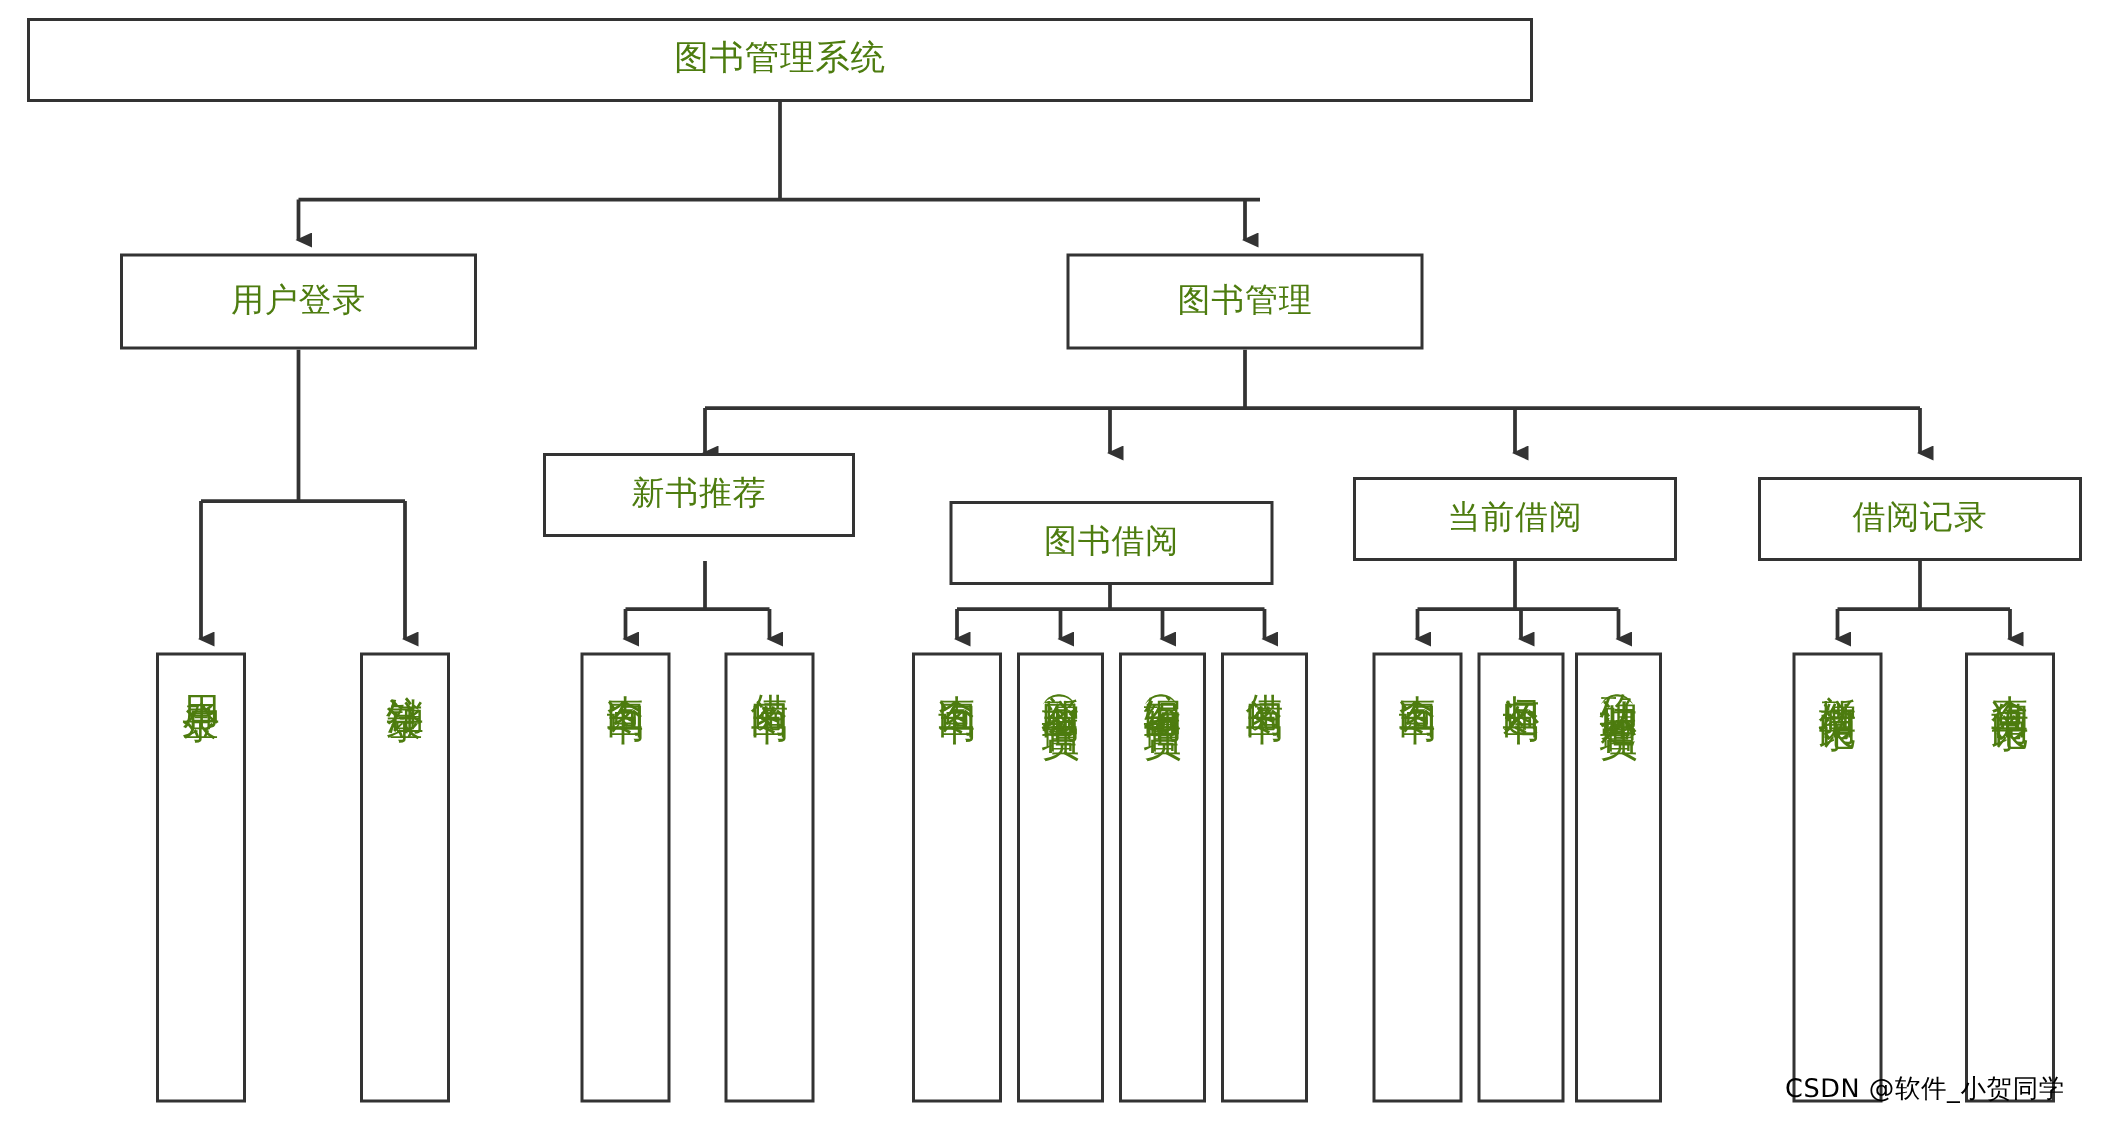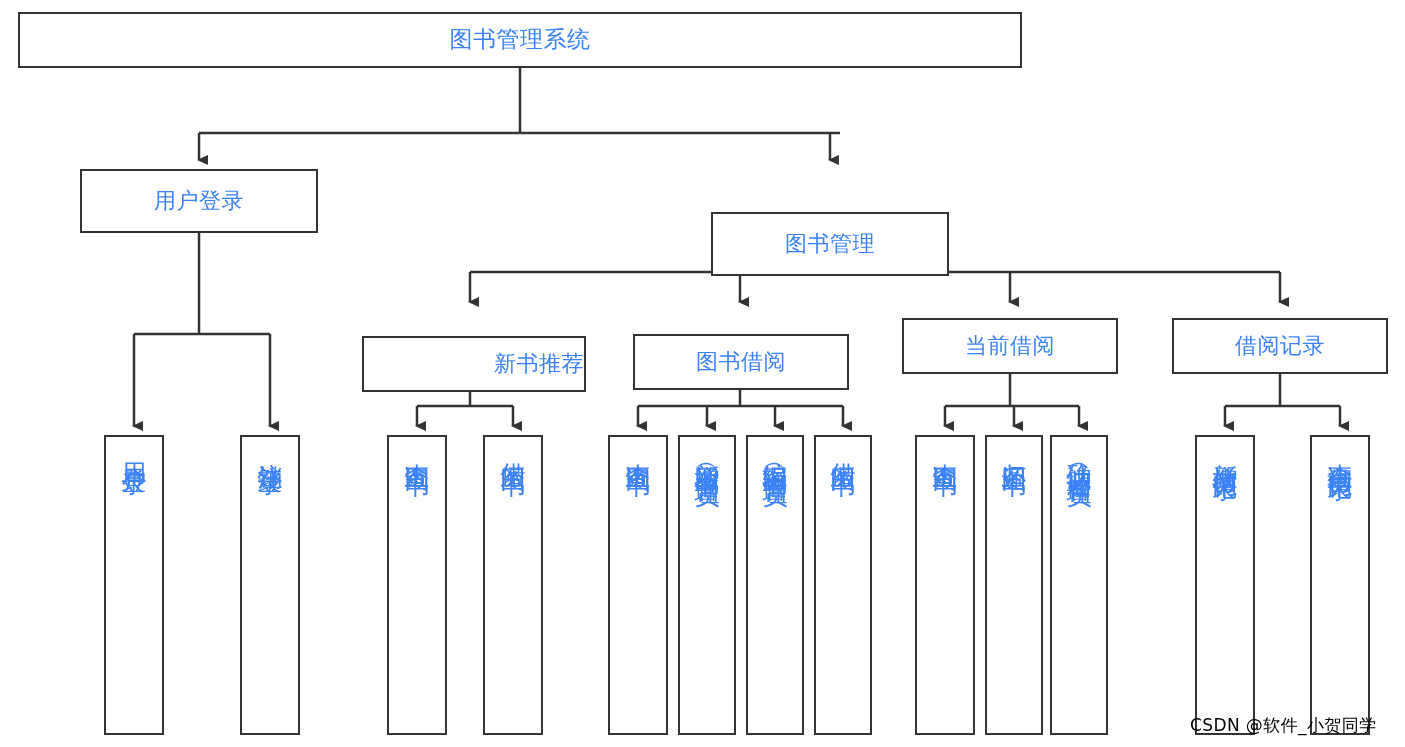--- a/index.html
+++ b/index.html
@@ -13,21 +13,21 @@
   }
   svg.wires{position:absolute;left:0;top:0;width:1405px;height:747px;}
   .node{
     position:absolute;
     box-sizing:border-box;
     border:2.5px solid #333333;
     background:#ffffff;
     display:flex;
     align-items:center;
     justify-content:center;
-    color:#3b82f6;
+    color:#4d7c0f;
   }
   .node .lbl{
     display:block;
     text-align:center;
     line-height:1.12;
     letter-spacing:0.5px;
   }
   
   .node.horiz .lbl{
     font-size:22px;
@@ -112,25 +112,25 @@
     </g>
   </svg>
 
   <div class="node horiz root" style="left:18px;top:12px;width:1004px;height:56px;">
     <span class="lbl">图书管理系统</span>
   </div>
 
   <div class="node horiz" style="left:80px;top:169px;width:238px;height:64px;">
     <span class="lbl">用户登录</span>
   </div>
-  <div class="node horiz" style="left:711px;top:169px;width:238px;height:64px;margin-top:43px;">
+  <div class="node horiz" style="left:711px;top:169px;width:238px;height:64px;">
     <span class="lbl">图书管理</span>
   </div>
 
-  <div class="node horiz" style="left:362px;top:336px;width:224px;height:56px;justify-content:flex-end;">
+  <div class="node horiz" style="left:362px;top:302px;width:208px;height:56px;">
     <span class="lbl">新书推荐</span>
   </div>
   <div class="node horiz" style="left:633px;top:318px;width:216px;height:56px;margin-top:16px;">
     <span class="lbl">图书借阅</span>
   </div>
   <div class="node horiz" style="left:1172px;top:318px;width:216px;height:56px;">
     <span class="lbl">借阅记录</span>
   </div>
   <div class="node horiz" style="left:902px;top:318px;width:216px;height:56px;">
     <span class="lbl">当前借阅</span>

